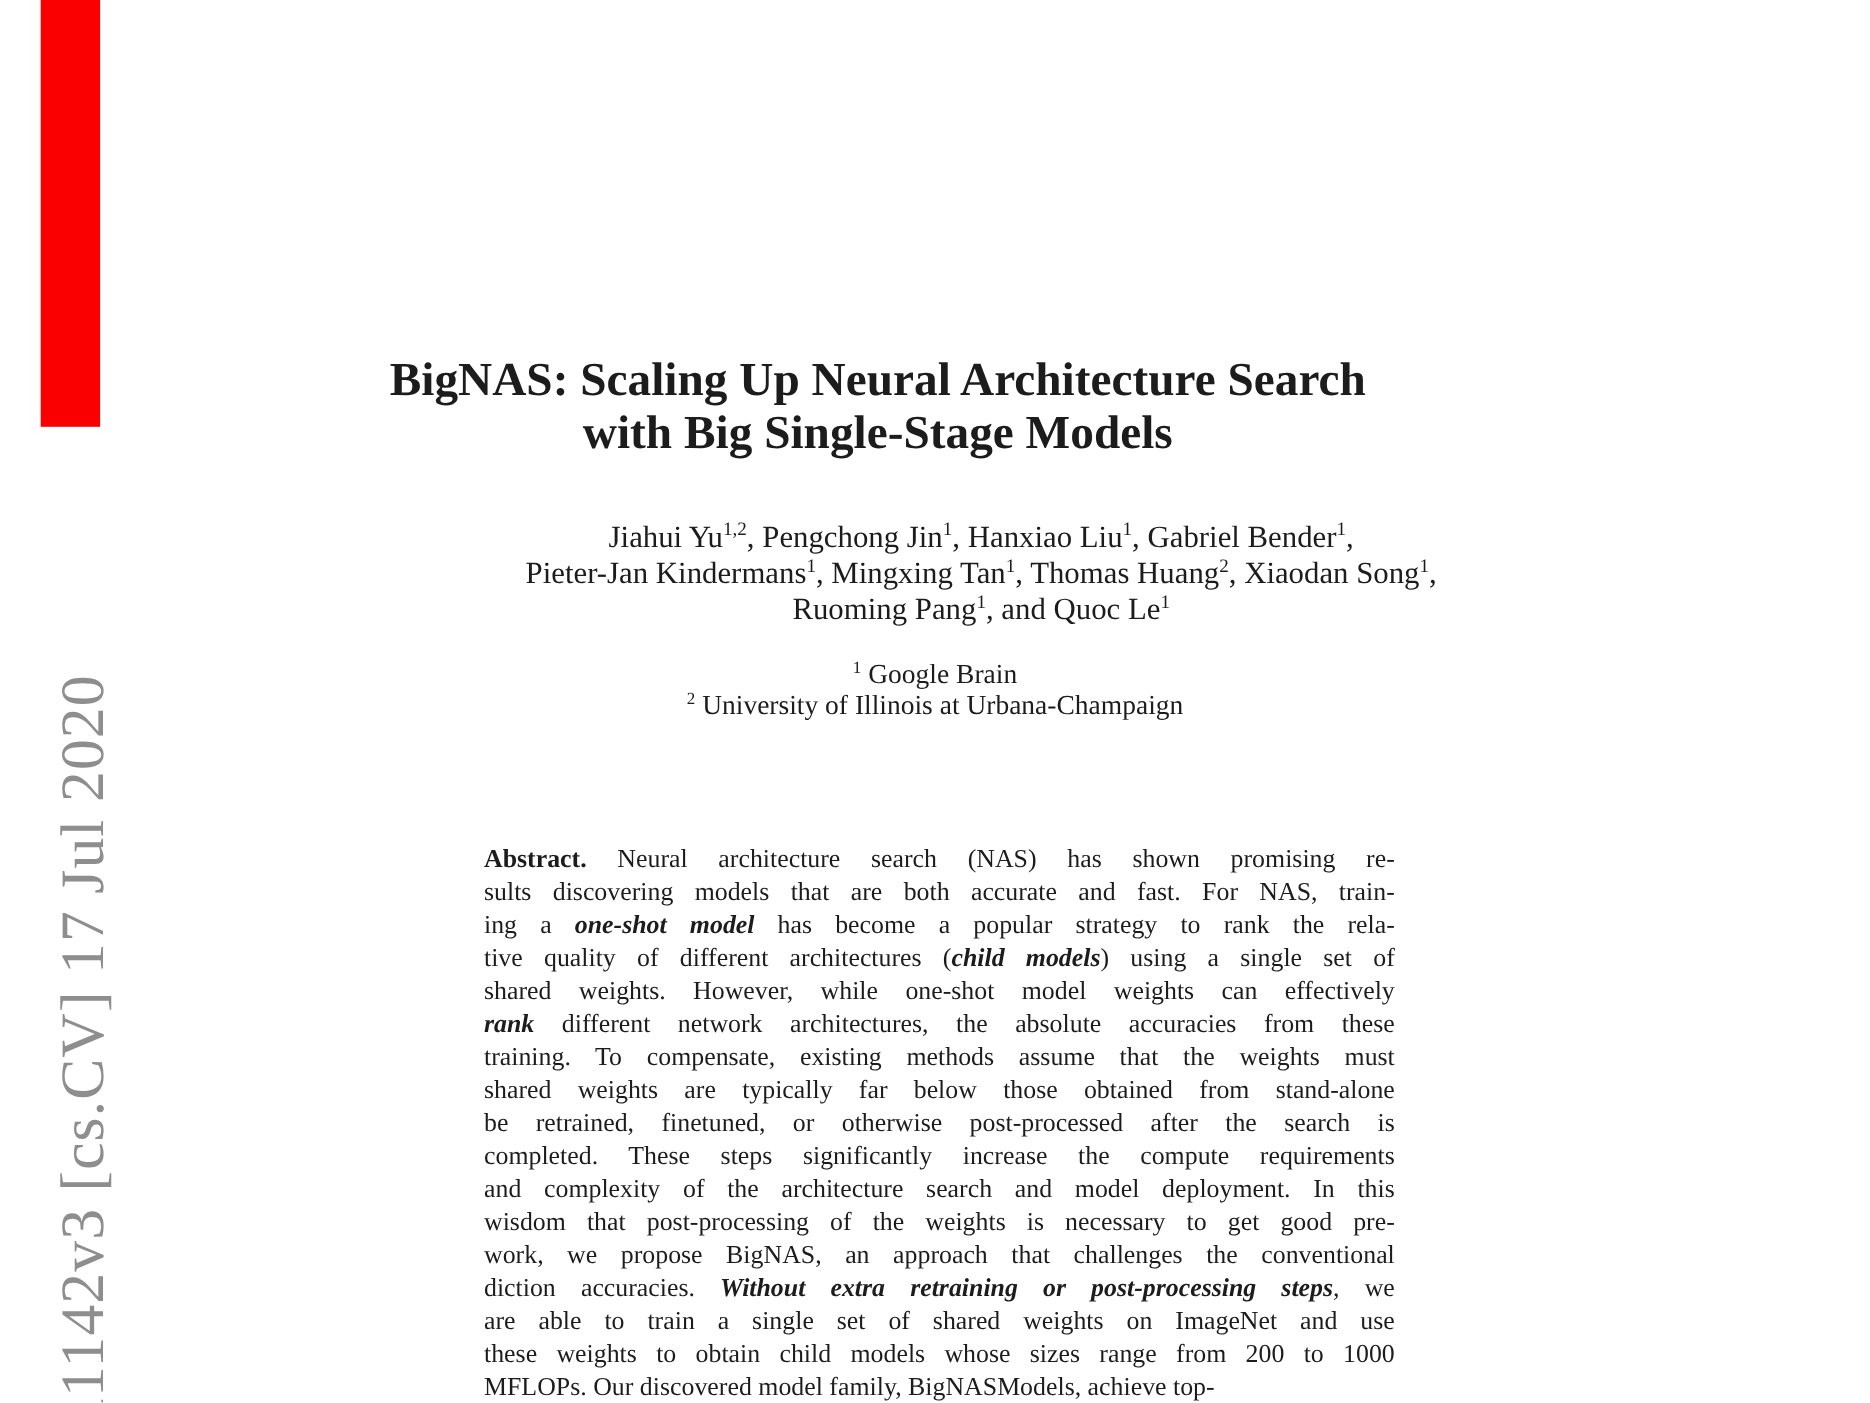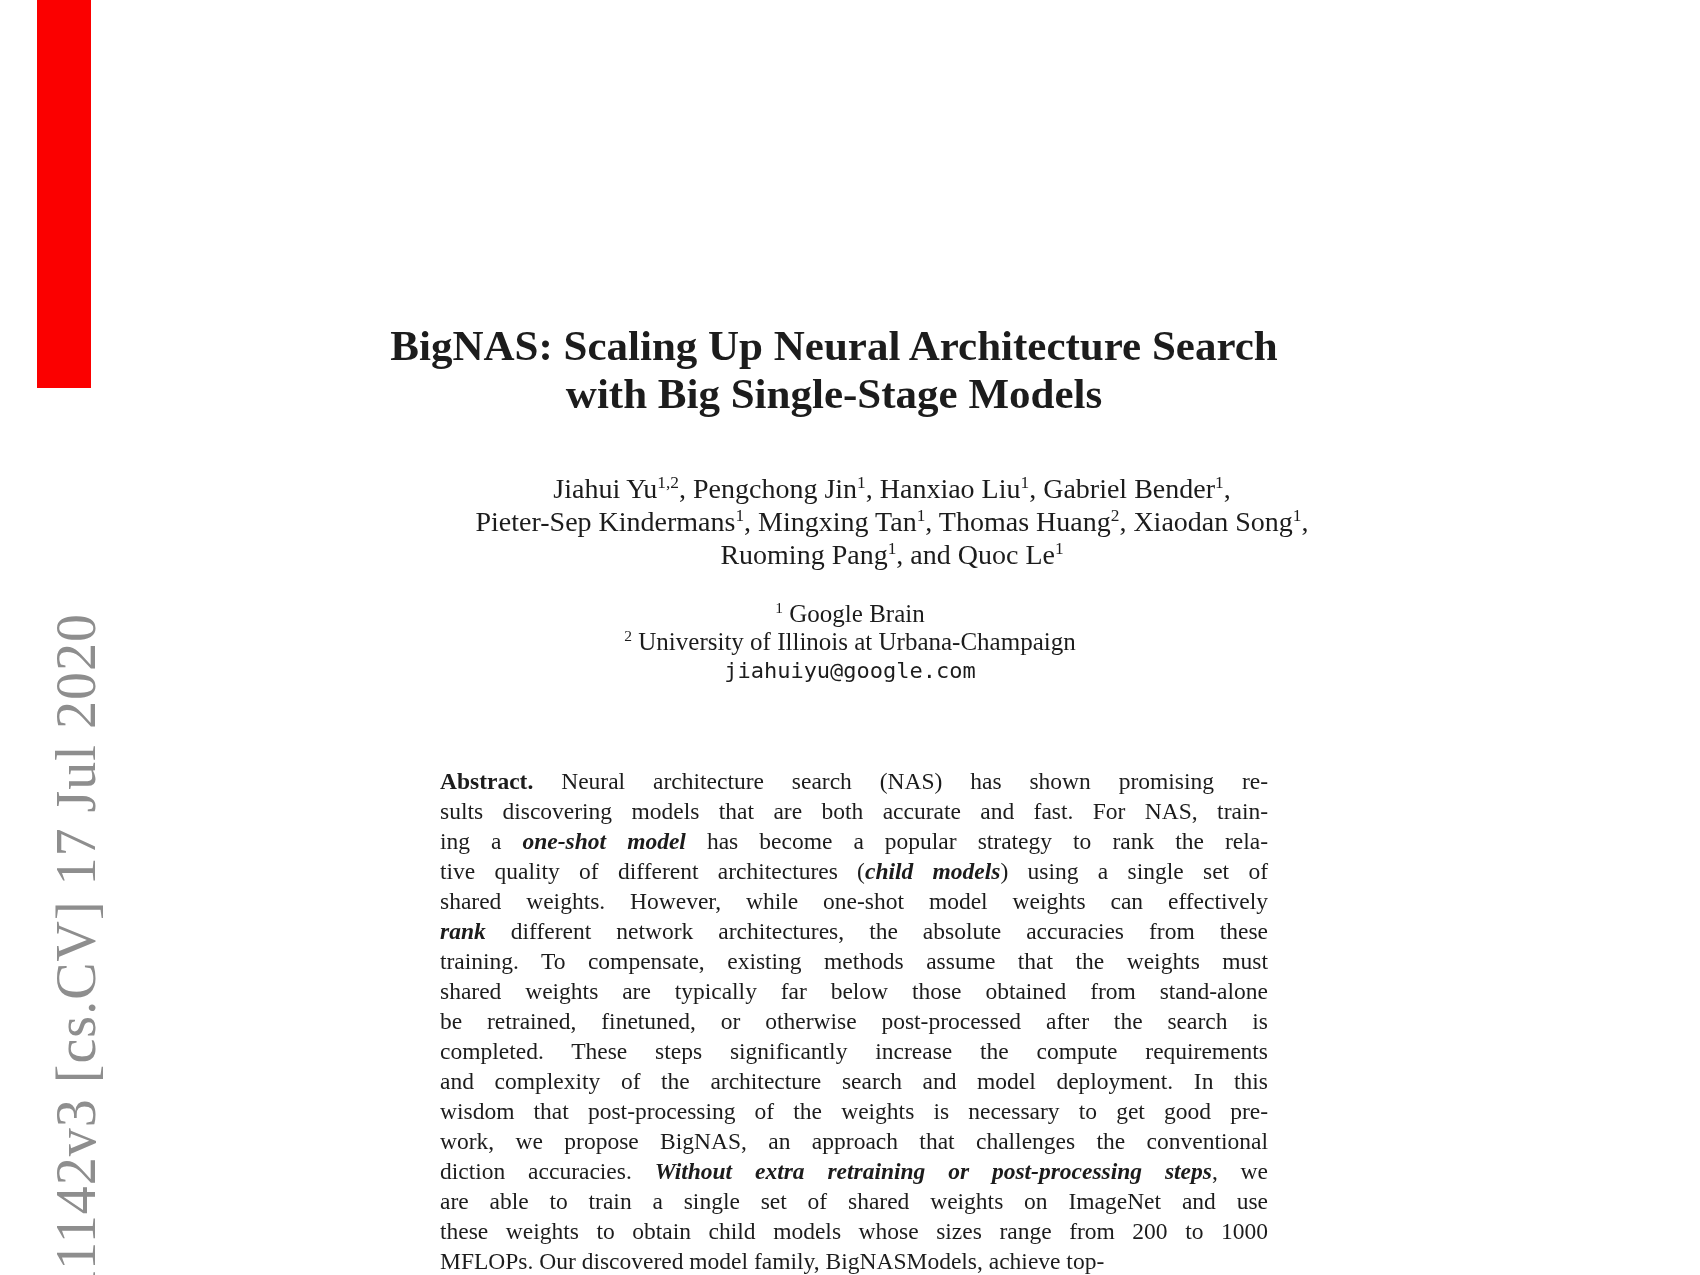--- a/index.html
+++ b/index.html
@@ -37,21 +37,20 @@
 
   .paper-title {
     position: absolute;
     left: 0;
     top: 322px;
     width: 1596px;
     text-align: center;
     font-weight: bold;
     font-size: 43px;
     line-height: 48px;
-    margin-left: 36px;
   }
 
   .authors-block {
     position: absolute;
     left: 0;
     top: 472px;
     width: 1700px;
     font-size: 28px;
     line-height: 33px;
     padding-left: 42px;
@@ -107,30 +106,29 @@
 
   <div class="arxiv-stamp" style="color: rgb(142, 142, 142);">11142v3  [cs.CV]  17 Jul 2020</div>
 
   <div class="paper-title">
     <div>BigNAS: Scaling Up Neural Architecture Search</div>
     <div>with Big Single-Stage Models</div>
   </div>
 
   <div class="authors-block">
       <div class="center-line"><span>Jiahui Yu</span><sup>1,2</sup><span>, Pengchong Jin</span><sup>1</sup><span>, Hanxiao Liu</span><sup>1</sup><span>, Gabriel Bender</span><sup>1</sup><span>,</span></div>
-      <div class="center-line"><span>Pieter-Sep Kindermans</span><sup>1</sup><span>, Mingxing Tan</span><sup>1</sup><span>, Thomas Huang</span><sup>2</sup><span>, Xiaodan Song</span><sup>1</sup><span>,</span></div>
+      <div class="center-line"><span>Pieter-Jan Kindermans</span><sup>1</sup><span>, Mingxing Tan</span><sup>1</sup><span>, Thomas Huang</span><sup>2</sup><span>, Xiaodan Song</span><sup>1</sup><span>,</span></div>
       <div class="center-line"><span>Ruoming Pang</span><sup>1</sup><span>, and Quoc Le</span><sup>1</sup></div>
     </div>
 
   <div class="affiliations-block">
       <div class="center-line"><sup>1</sup><span> Google Brain</span></div>
       <div class="center-line"><sup>2</sup><span> University of Illinois at Urbana-Champaign</span></div>
     </div>
 
-  <div class="email-line">jiahuiyu@google.com</div>
 
   <div class="abstract-block">
       <div class="abs-line"><span class="bd">Abstract.</span><span> Neural architecture search (NAS) has shown promising re-</span></div>
       <div class="abs-line"><span>sults discovering models that are both accurate and fast. For NAS, train-</span></div>
       <div class="abs-line"><span>ing a </span><span class="it">one-shot model</span><span> has become a popular strategy to rank the rela-</span></div>
       <div class="abs-line"><span>tive quality of different architectures (</span><span class="it">child models</span><span>) using a single set of</span></div>
       <div class="abs-line"><span>shared weights. However, while one-shot model weights can effectively</span></div>
       <div class="abs-line"><span class="it">rank</span><span> different network architectures, the absolute accuracies from these</span></div>
       <div class="abs-line"><span>training. To compensate, existing methods assume that the weights must</span></div>
       <div class="abs-line"><span>shared weights are typically far below those obtained from stand-alone</span></div>

